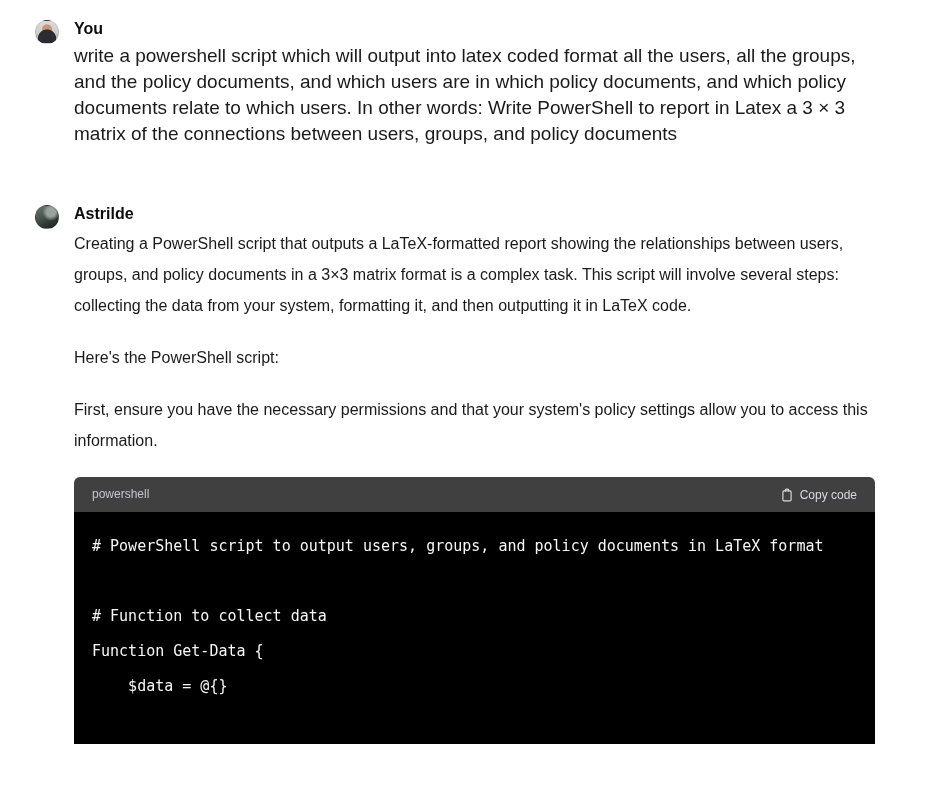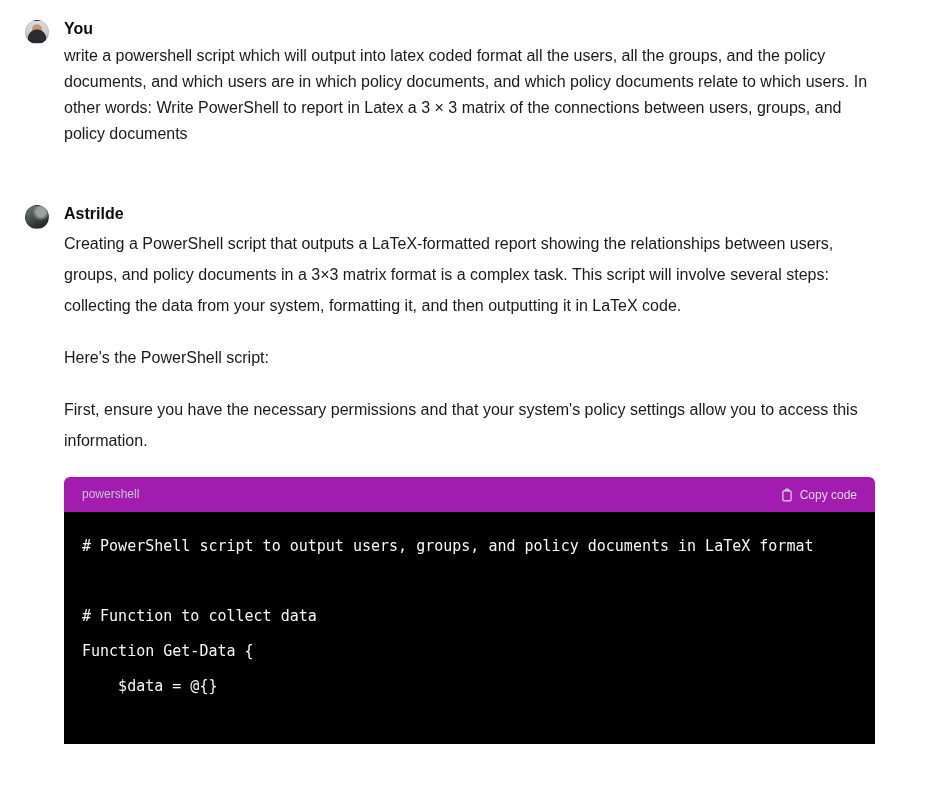--- a/index.html
+++ b/index.html
@@ -10,21 +10,21 @@
   }
   body {
     font-family: "Liberation Sans", sans-serif;
     color: #1a1a1a;
     -webkit-font-smoothing: antialiased;
   }
   .page {
     width: 938px;
     height: 789px;
     overflow: hidden;
-    padding: 17px 63px 0 25px;
+    padding: 17px 63px 0 35px;
     border-radius: 8px;
   }
   .message {
     display: flex;
     align-items: flex-start;
     gap: 15px;
   }
   .message + .message {
     margin-top: 55px;
   }
@@ -52,40 +52,40 @@
     min-width: 0;
   }
   .author {
     font-size: 16px;
     font-weight: 700;
     line-height: 24px;
     color: #0d0d0d;
   }
   .msg-text {
     margin: 2px 0 0 0;
-    font-size: 16px;
+    font-size: 19px;
     line-height: 26px;
     color: #1a1a1a;
   }
   .assistant-paragraphs p {
     margin: 2px 0 21px 0;
     font-size: 16px;
     line-height: 31px;
     color: #1a1a1a;
   }
   .code-block {
     margin-top: 15px;
     border-radius: 6px 6px 0 0;
     overflow: hidden;
   }
   .code-header {
     display: flex;
     align-items: center;
     justify-content: space-between;
-    background: #a21caf;
+    background: #404040;
     height: 35px;
     padding: 0 18px;
   }
   .code-lang {
     font-size: 12px;
     color: #c5c5d2;
     line-height: 35px;
   }
   .copy-btn {
     display: flex;

